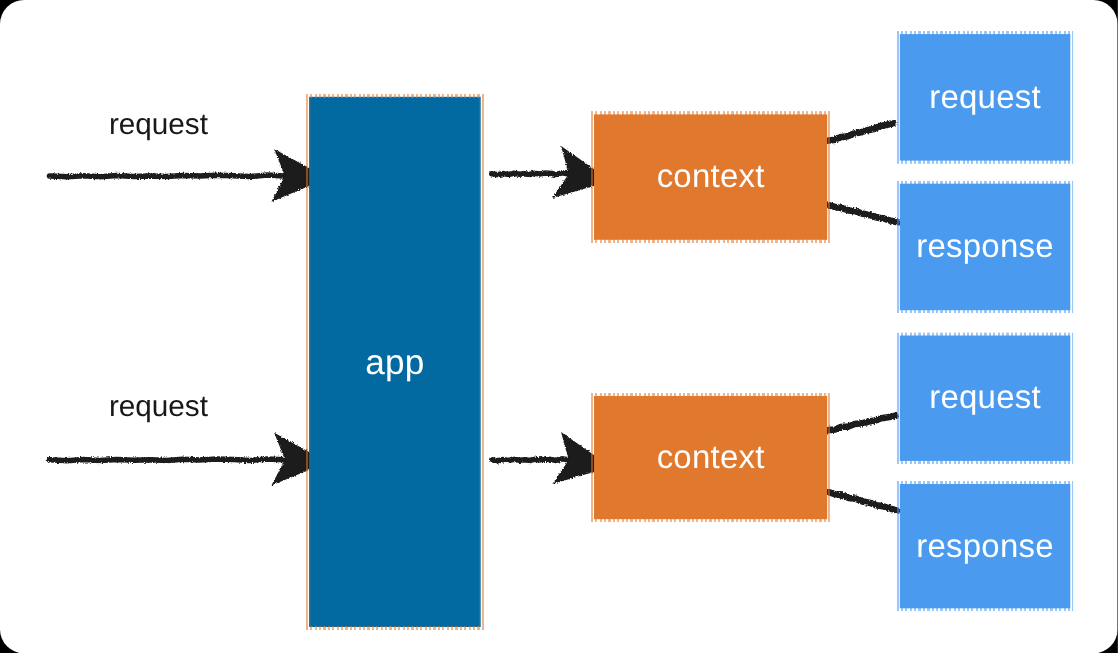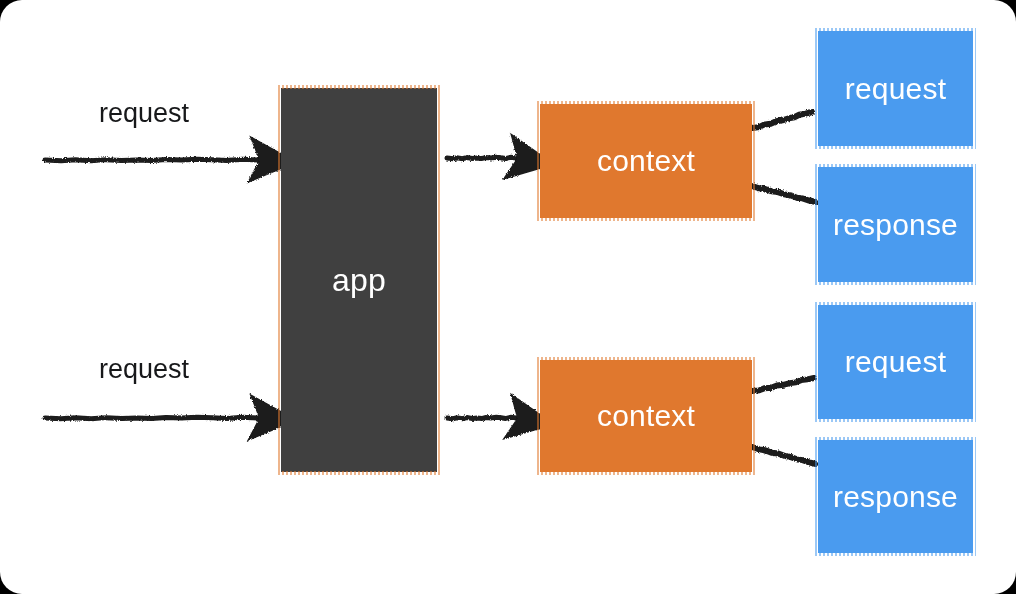--- a/index.html
+++ b/index.html
@@ -77,21 +77,21 @@
         <path d="M447,158 L452.94,158.78 L456.92,157.84 L462.40,158.66 L467.13,157.63 L472.14,158.39 L477.26,157.92 L481.68,158.55 L485.69,157.48 L490.85,158.09 L496.25,157.21 L501.02,157.74 L505.24,158.56 L511.07,157.18 L516.00,158.00" stroke-width="5" marker-end="url(#sketch-head)"></path>
         <path d="M447,418 L452.94,418.78 L456.92,417.84 L462.40,418.66 L467.13,417.63 L472.14,418.39 L477.26,417.92 L481.68,418.55 L485.69,417.48 L490.85,418.09 L496.25,417.21 L501.02,417.74 L505.24,418.56 L511.07,417.18 L516.00,418.00" stroke-width="5" marker-end="url(#sketch-head)"></path>
         <path d="M752,128 L758.92,127.11 L764.06,124.65 L770.56,123.80 L776.37,121.26 L782.45,120.36 L788.63,118.33 L794.17,117.30 L799.33,114.73 L805.54,113.68 L812.00,112.00" stroke-width="6"></path>
         <path d="M752,186 L759.32,188.31 L764.86,189.05 L771.76,191.40 L777.97,192.06 L784.45,194.36 L791.03,195.53 L796.97,197.70 L802.53,198.33 L809.14,200.48 L816.00,202.00" stroke-width="6"></path>
         <path d="M752,391 L759.12,390.41 L764.46,388.25 L771.16,387.70 L777.17,385.46 L783.45,384.86 L789.83,383.13 L795.57,382.40 L800.93,380.13 L807.34,379.38 L814.00,378.00" stroke-width="6"></path>
         <path d="M752,447 L759.32,449.41 L764.86,450.25 L771.76,452.70 L777.97,453.46 L784.45,455.86 L791.03,457.13 L796.97,459.40 L802.53,460.13 L809.14,462.38 L816.00,464.00" stroke-width="6"></path>
       </g>
   </svg>
 
   <div id="nodes-group">
-      <div class="node" style="left: 281px; top: 88px; width: 156px; height: 384px; background: #404040; font-size: 32px;">
+      <div class="node" style="left: 281px; top: 88px; width: 156px; height: 482px; background: #0369a1; font-size: 32px;">
         <div style="position: absolute; inset: -3px; pointer-events: none; background: repeating-linear-gradient(90deg, rgb(224, 120, 46) 0px, rgb(224, 120, 46) 2px, transparent 2px, transparent 4px); mask-image: linear-gradient(rgb(0, 0, 0) 0px, rgb(0, 0, 0) 0px), linear-gradient(rgb(0, 0, 0) 0px, rgb(0, 0, 0) 0px); opacity: 0.55; clip-path: polygon(0% 0%, 100% 0%, 100% 100%, 0% 100%, 0% calc(100% - 4px), calc(100% - 4px) calc(100% - 4px), calc(100% - 4px) 4px, 4px 4px, 4px calc(100% - 4px), 0% calc(100% - 4px));"></div>
         <span class="node-label">app</span>
       </div>
       <div class="node" style="left: 540px; top: 104px; width: 212px; height: 114px; background: rgb(224, 120, 46); font-size: 30px;">
         <div style="position: absolute; inset: -3px; pointer-events: none; background: repeating-linear-gradient(90deg, rgb(224, 120, 46) 0px, rgb(224, 120, 46) 2px, transparent 2px, transparent 4px); mask-image: linear-gradient(rgb(0, 0, 0) 0px, rgb(0, 0, 0) 0px), linear-gradient(rgb(0, 0, 0) 0px, rgb(0, 0, 0) 0px); opacity: 0.55; clip-path: polygon(0% 0%, 100% 0%, 100% 100%, 0% 100%, 0% calc(100% - 4px), calc(100% - 4px) calc(100% - 4px), calc(100% - 4px) 4px, 4px 4px, 4px calc(100% - 4px), 0% calc(100% - 4px));"></div>
         <span class="node-label">context</span>
       </div>
       <div class="node" style="left: 540px; top: 360px; width: 212px; height: 112px; background: rgb(224, 120, 46); font-size: 30px;">
         <div style="position: absolute; inset: -3px; pointer-events: none; background: repeating-linear-gradient(90deg, rgb(224, 120, 46) 0px, rgb(224, 120, 46) 2px, transparent 2px, transparent 4px); mask-image: linear-gradient(rgb(0, 0, 0) 0px, rgb(0, 0, 0) 0px), linear-gradient(rgb(0, 0, 0) 0px, rgb(0, 0, 0) 0px); opacity: 0.55; clip-path: polygon(0% 0%, 100% 0%, 100% 100%, 0% 100%, 0% calc(100% - 4px), calc(100% - 4px) calc(100% - 4px), calc(100% - 4px) 4px, 4px 4px, 4px calc(100% - 4px), 0% calc(100% - 4px));"></div>
         <span class="node-label">context</span>

